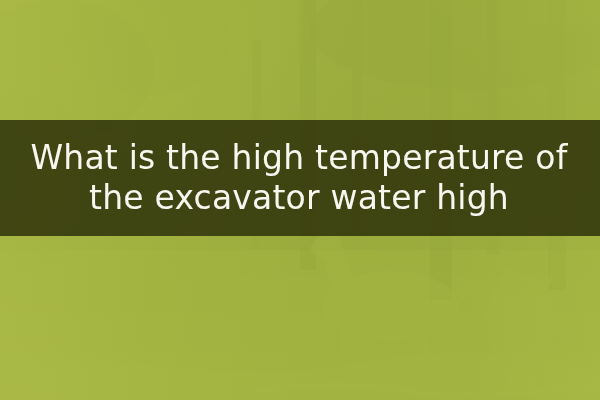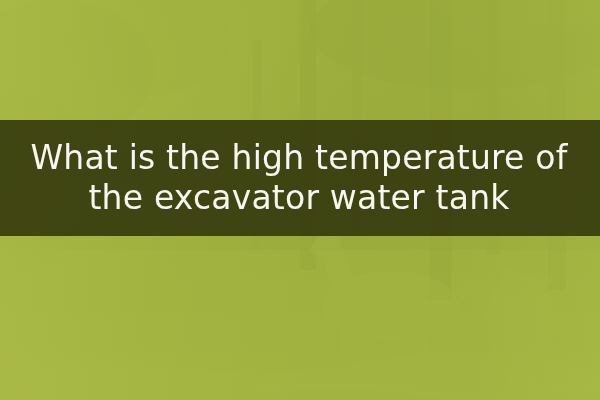--- a/index.html
+++ b/index.html
@@ -166,17 +166,17 @@
       <path d="M250 392 q 80 -14 150 -2 t 200 -6" stroke="#a0ad5c" stroke-width="6" fill="none" opacity="0.30"></path>
     </svg>
   </div>
 
   <div class="color-wash"></div>
   <div class="vignette"></div>
 
   <div class="caption-band">
     <div class="caption-text">
       <div class="caption-line caption-line-1">What is the high temperature of</div>
-      <div class="caption-line caption-line-2">the excavator water tank</div>
+      <div class="caption-line caption-line-2">the excavator water high</div>
     </div>
   </div>
 
 </div>
 
 </body></html>

